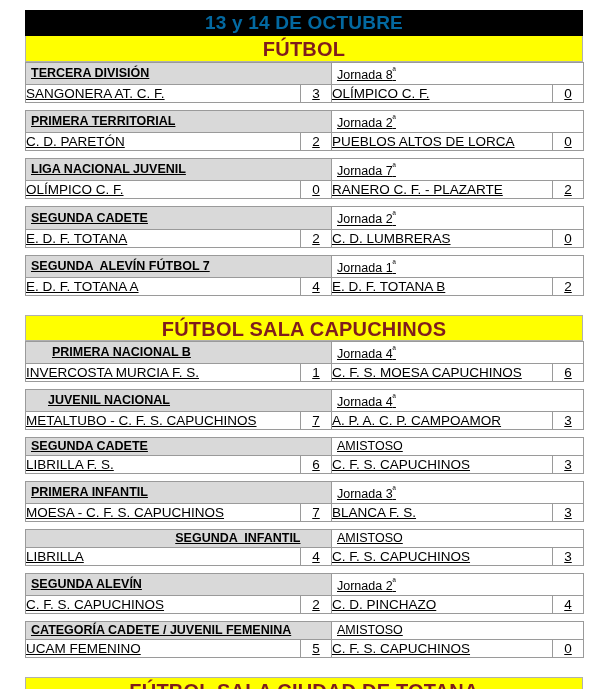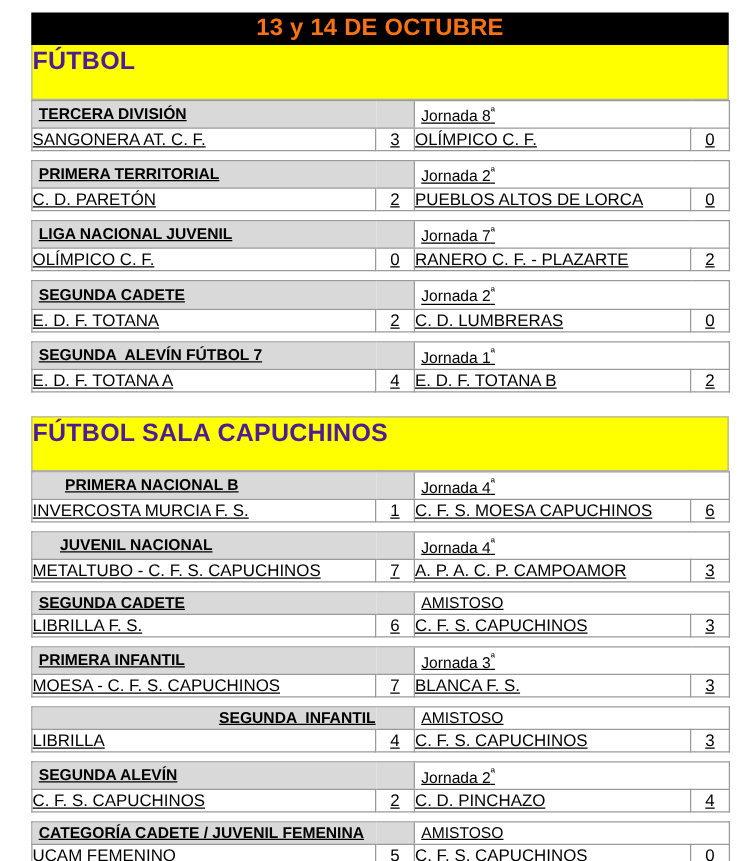--- a/index.html
+++ b/index.html
@@ -23,35 +23,36 @@
   .sheet {
     position: absolute;
     left: 25px;
     top: 10px;
     width: 558px;
   }
 
   
   .date-banner {
     background: #000000;
-    color: #f97316;
+    color: #0369a1;
     font-size: 19px;
     font-weight: bold;
     text-align: center;
     line-height: 26px;
     height: 26px;
     letter-spacing: 0.2px;
   }
   .sport-banner {
     background: #ffff00;
-    color: #4c1d95;
+    color: #7f1d1d;
     font-size: 20px;
     font-weight: bold;
+    text-align: center;
     line-height: 26px;
-    height: 44px;
+    height: 26px;
     border: 1px solid #b0b0b0;
     border-top: none;
     box-sizing: border-box;
     letter-spacing: 0.2px;
   }
   .sport-banner.standalone {
     border-top: 1px solid #b0b0b0;
   }
   .section-gap { height: 19px; }
   .group-gap { height: 7px; }

